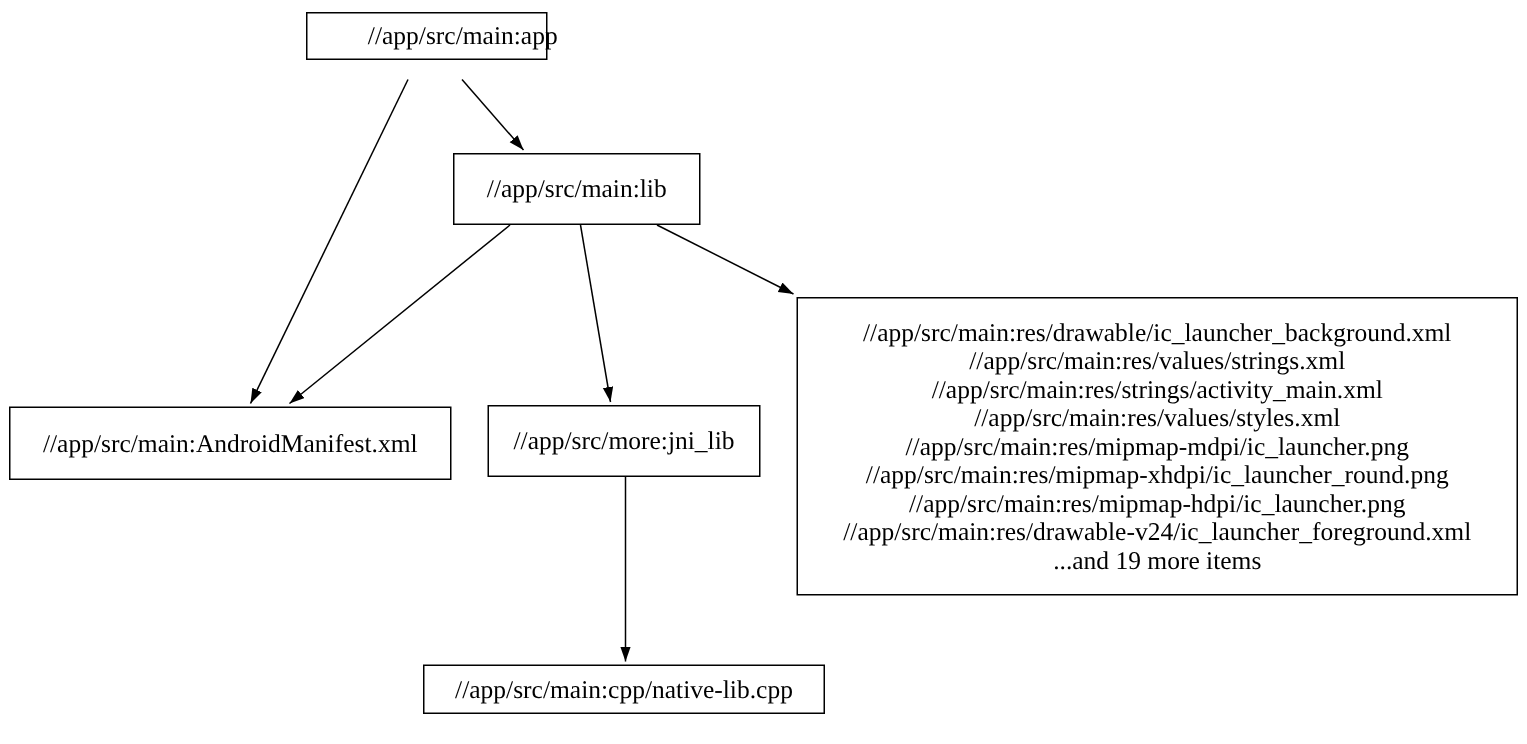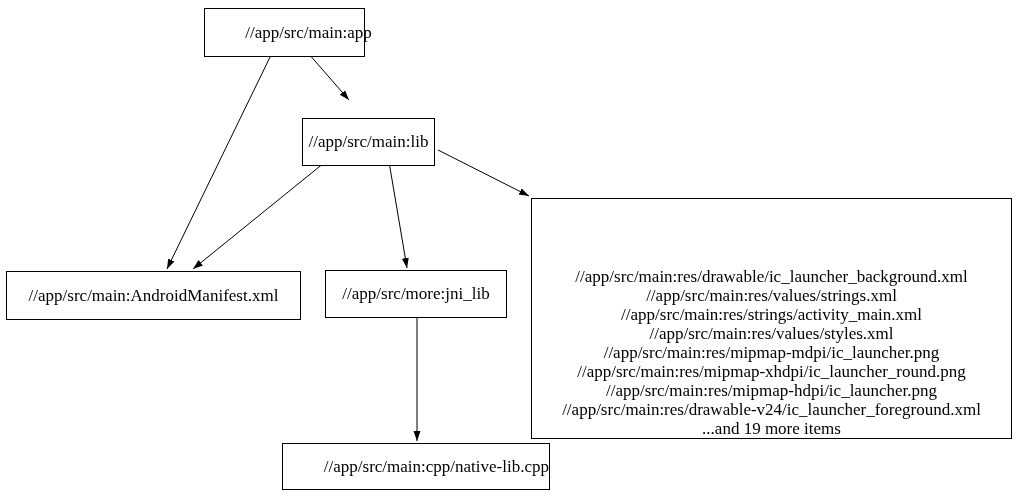--- a/index.html
+++ b/index.html
@@ -38,26 +38,26 @@
   }
   .node.multi {
     flex-direction: column;
     justify-content: center;
     line-height: 19px;
   }
   .node.multi .res-line {
     white-space: nowrap;
   }
   
-  #node-app       { left: 204px; top: 8px;   width: 161px; height: 49px; padding-left: 48px; }
-  #node-lib       { left: 302px; top: 102px; width: 133px; height: 48px; margin-top: 16px; }
+  #node-app       { left: 204px; top: 8px;   width: 161px; height: 32px; padding-left: 48px; }
+  #node-lib       { left: 302px; top: 102px; width: 165px; height: 48px; }
   #node-manifest  { left: 6px;   top: 271px; width: 295px; height: 49px; }
   #node-jni       { left: 325px; top: 270px; width: 182px; height: 48px; }
-  #node-resources { left: 531px; top: 198px; width: 481px; height: 241px; justify-content: flex-end; }
-  #node-native    { left: 282px; top: 443px; width: 268px; height: 47px; justify-content: flex-end; }
+  #node-resources { left: 531px; top: 198px; width: 481px; height: 199px; }
+  #node-native    { left: 282px; top: 443px; width: 268px; height: 33px; }
 </style>
 </head>
 <body>
 
 <div class="canvas">
 
   <svg class="edges-layer" width="1018" height="496" viewBox="0 0 1018 496" xmlns="http://www.w3.org/2000/svg">
     <defs>
       <marker id="arrowhead" markerUnits="userSpaceOnUse" markerWidth="12" markerHeight="9" refX="10" refY="3.5" orient="auto">
         <path d="M0,0 L10,3.5 L0,7 Z" fill="#000000"></path>

